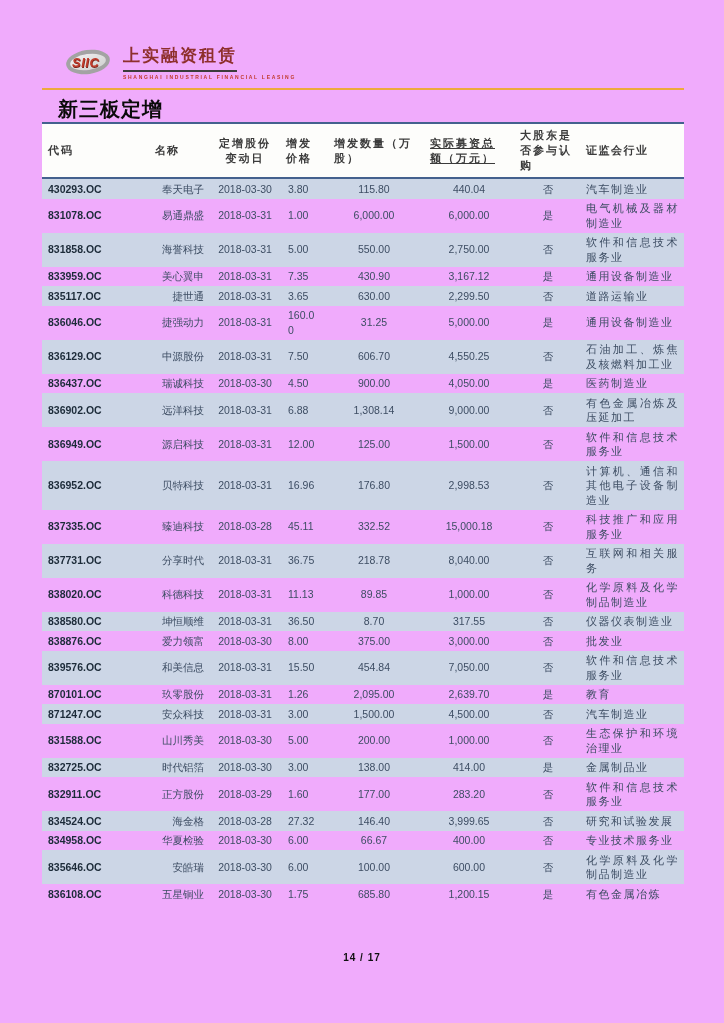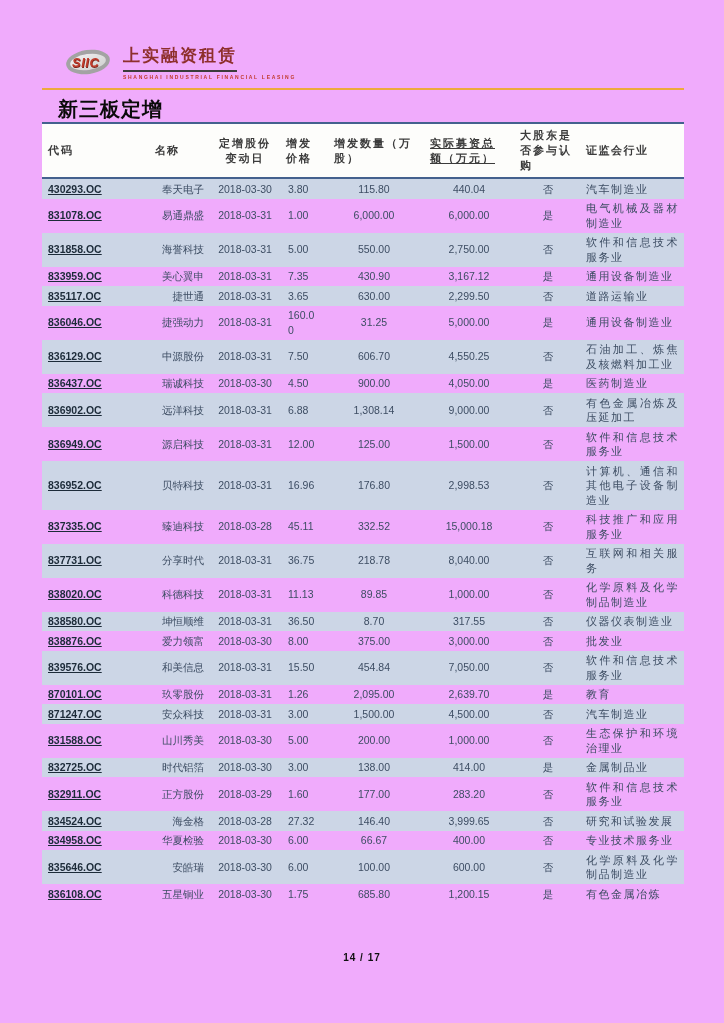--- a/index.html
+++ b/index.html
@@ -81,21 +81,21 @@
 
   th.c-code{padding-left:6px;}
   th.c-name{text-align:center;letter-spacing:1px;}
   th.c-date{text-align:center;padding:4px 8px;}
   th.c-price{padding:4px 2px;}
   th.c-qty{padding:4px 10px;}
   th.c-amount{padding:4px 17px 4px 6px;text-decoration:underline;}
   th.c-part{padding:4px 6px;}
   th.c-industry{padding:4px 4px;letter-spacing:1.5px;}
 
-  td.c-code{font-weight:bold;color:var(--code-text);padding-left:6px;text-decoration:underline;}
+  td.c-code{font-weight:bold;color:var(--code-text);padding-left:6px;}
   td.c-name{text-align:right;}
   td.c-date{text-align:center;}
   td.c-price{text-align:left;padding:2.5px 8px 2.5px 4px;word-break:break-all;}
   td.c-qty{text-align:center;}
   td.c-amount{text-align:center;}
   td.c-part{text-align:center;}
   td.c-industry{
     font-size:11px;letter-spacing:1.5px;
     text-align:justify;text-justify:inter-character;
     padding:2.5px 5px 2.5px 4px;

